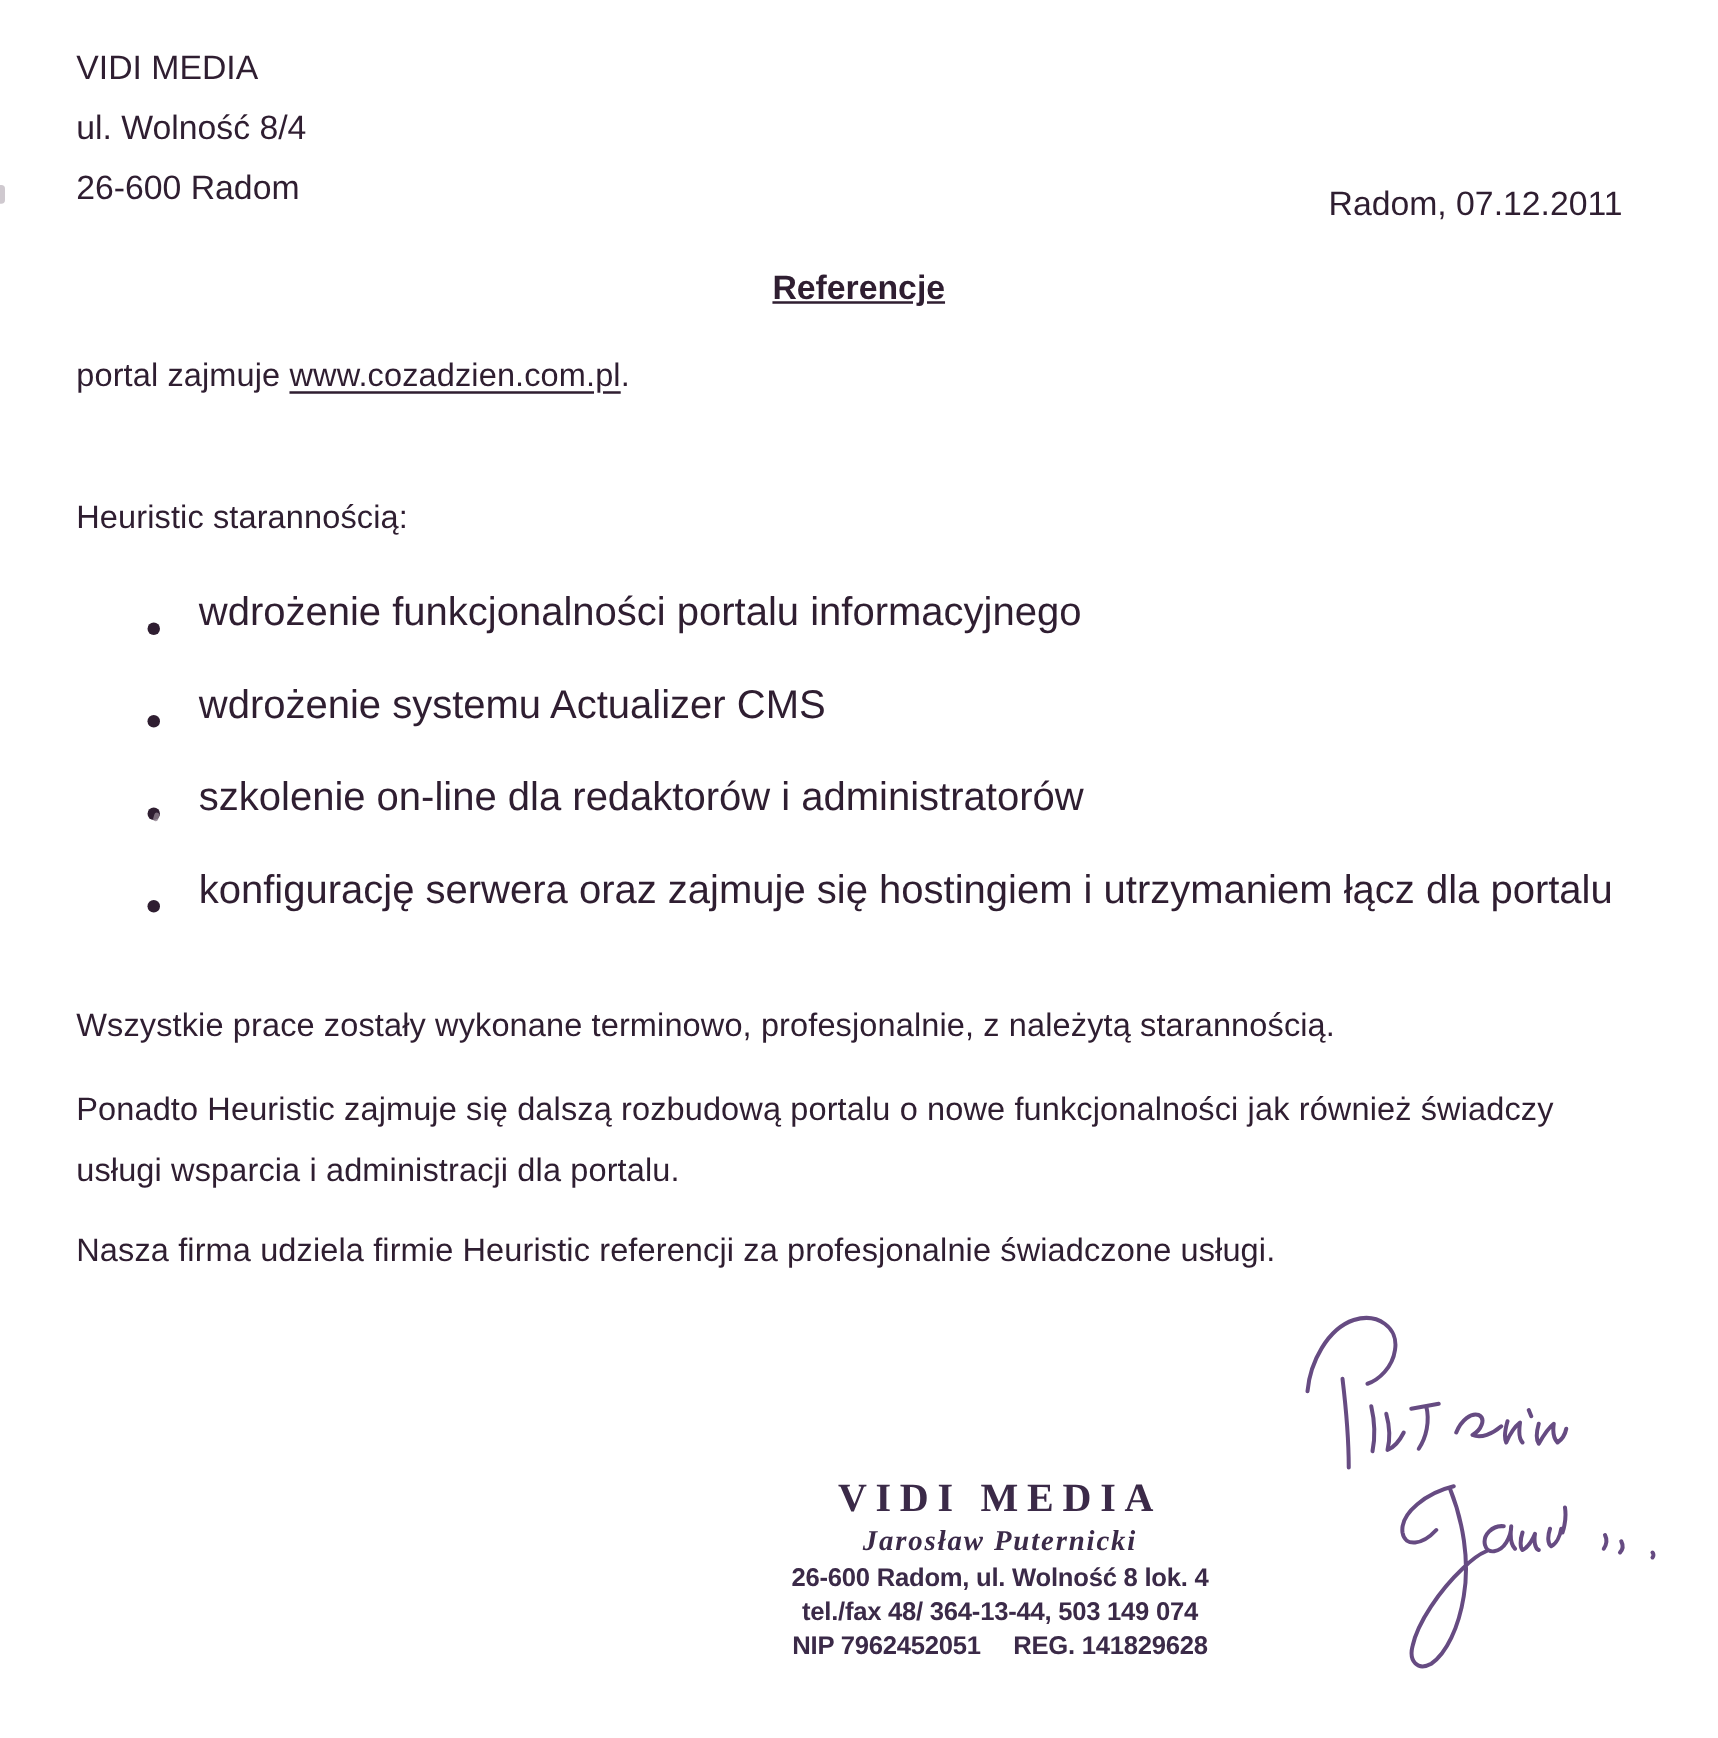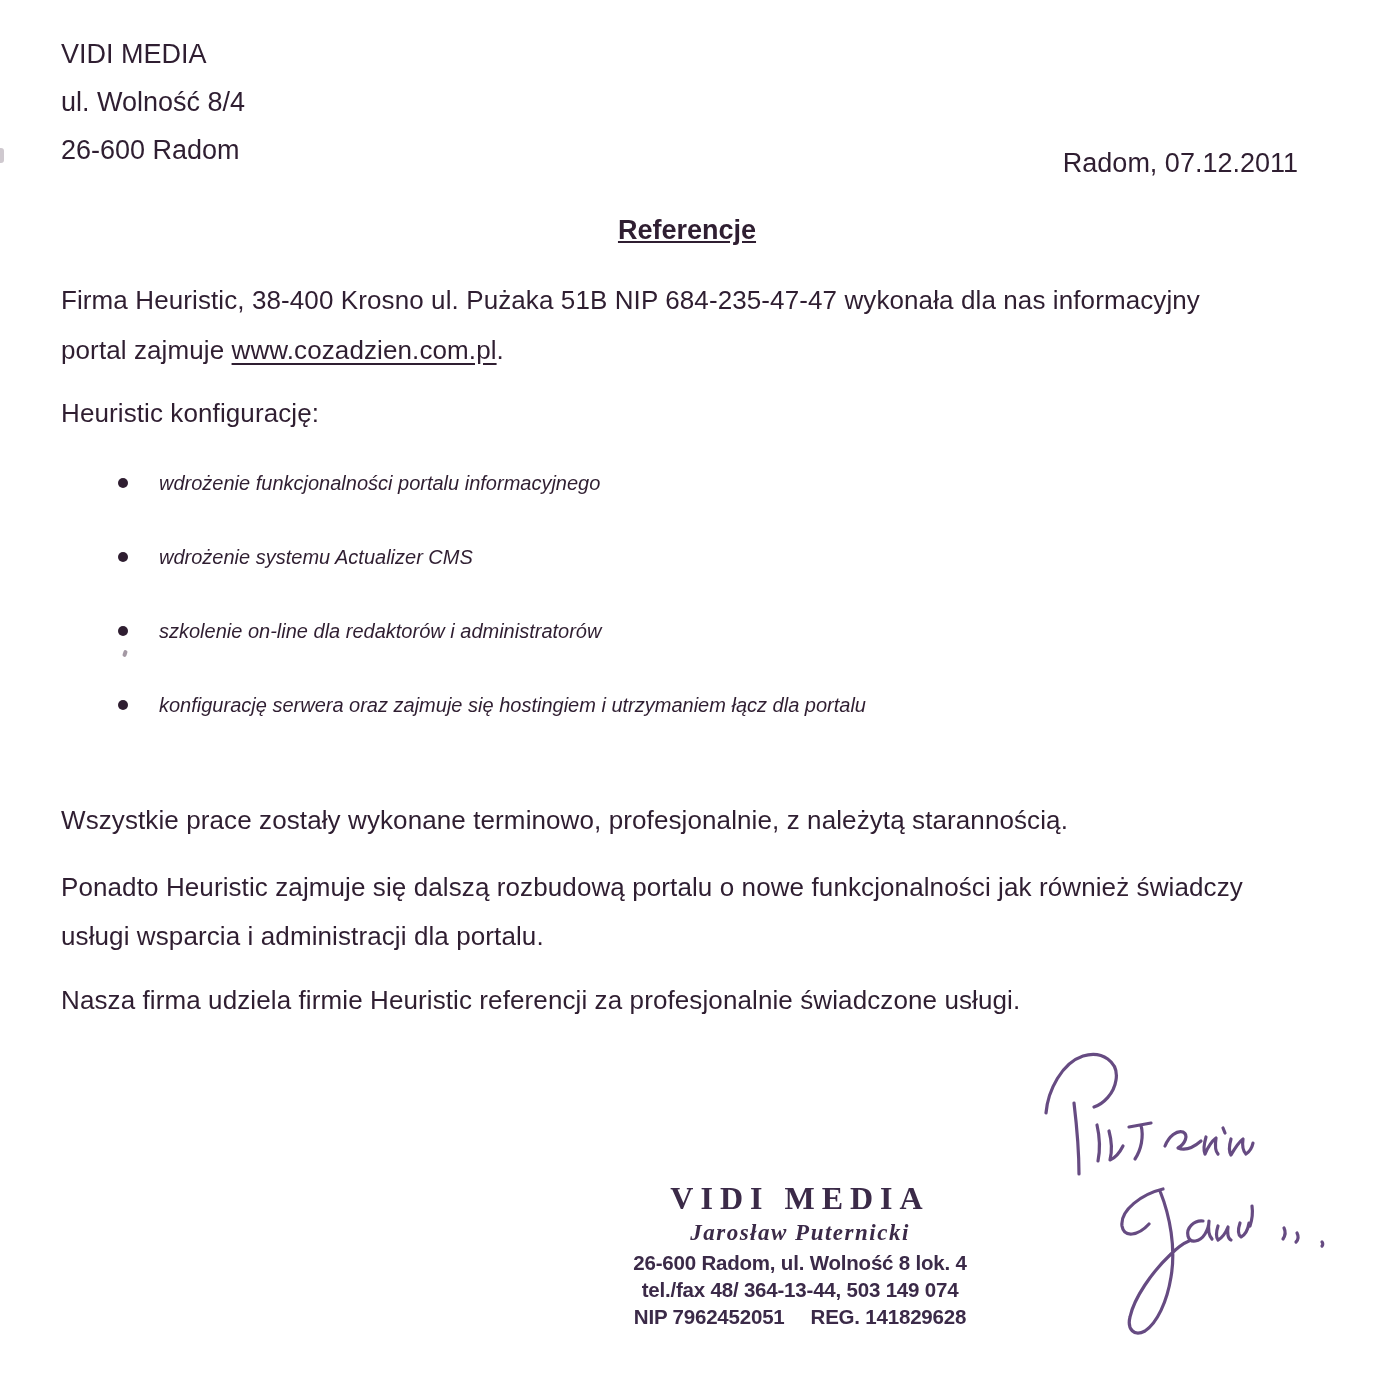--- a/index.html
+++ b/index.html
@@ -16,21 +16,21 @@
   .dateline { position:absolute; top:146px; right:76px; font-size:27px; line-height:34px; }
   .doc-title { position:absolute; top:213px; left:0; width:100%; text-align:center; font-weight:bold; font-size:27px; line-height:34px;text-decoration:underline; }
   .para { position:absolute; left:61px; font-size:26px; line-height:50px; letter-spacing:0.1px; }
   .p-intro { top:275px; width:1270px; }
   .p-lead  { top:388px; line-height:50px; }
   .p-quality { top:795px; width:1280px; }
   .p-maint { top:863px; width:1280px; line-height:49px; }
   .p-recommend { top:975px; width:1280px; }
   .url { text-decoration:underline; text-underline-offset:4px; color:inherit; cursor:pointer; }
   .reflist { position:absolute; left:118px; top:458px; list-style:none; }
-  .reflist li { display:flex; align-items:center; height:50px; margin-bottom:24px; font-size:20px;font-style:italic; }
+  .reflist li { display:flex; align-items:flex-end; height:50px; margin-bottom:24px; font-size:32px; }
   .dot { width:10px; height:10px; border-radius:50%; background:#2f1e31; margin-right:31px; flex:none; }
   
   .stamp { position:absolute; left:600px; top:1179px; width:400px; text-align:center; color:#3b2a48; }
   .stamp .co { font-family:"Liberation Serif", serif; font-weight:bold; font-size:32px; line-height:38px; letter-spacing:7px; }
   .stamp .person { font-family:"Liberation Serif", serif; font-weight:bold; font-style:italic; font-size:23px; line-height:32px; letter-spacing:1.5px; }
   .stamp .ln { font-weight:bold; font-size:20.5px; line-height:27px; letter-spacing:-0.2px; }
   .stamp .gap { display:inline-block; margin-left:26px; }
   
   .sig { position:absolute; left:1020px; top:1040px; }
   
@@ -48,25 +48,24 @@
     <div>VIDI MEDIA</div>
     <div>ul. Wolność 8/4</div>
     <div>26-600 Radom</div>
   </div>
 
   <div class="dateline">Radom, 07.12.2011</div>
 
   <div class="doc-title">Referencje</div>
 
   <div class="para p-intro">
-    <div>Firma Heuristic, 38-400 Krosno ul. Pużaka 51B NIP 684-235-47-47 wykonała dla nas informacyjny</div>
     <div><span>portal zajmuje </span><span class="url">www.cozadzien.com.pl</span><span>.</span></div>
   </div>
 
-  <div class="para p-lead">Heuristic konfigurację:</div>
+  <div class="para p-lead">Heuristic starannością:</div>
 
   <ul class="reflist">
     <li>
         <span class="dot"></span>
         <span>wdrożenie funkcjonalności portalu informacyjnego</span>
       </li>
     <li>
         <span class="dot"></span>
         <span>wdrożenie systemu Actualizer CMS</span>
       </li>

